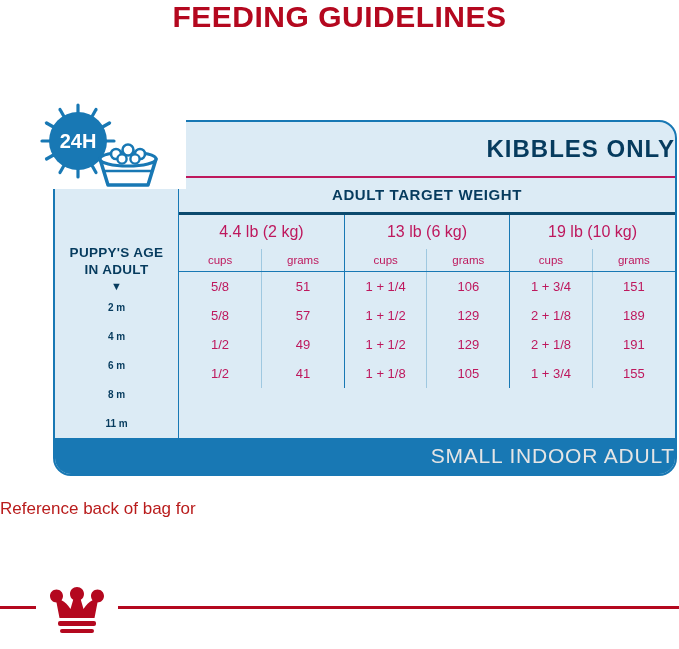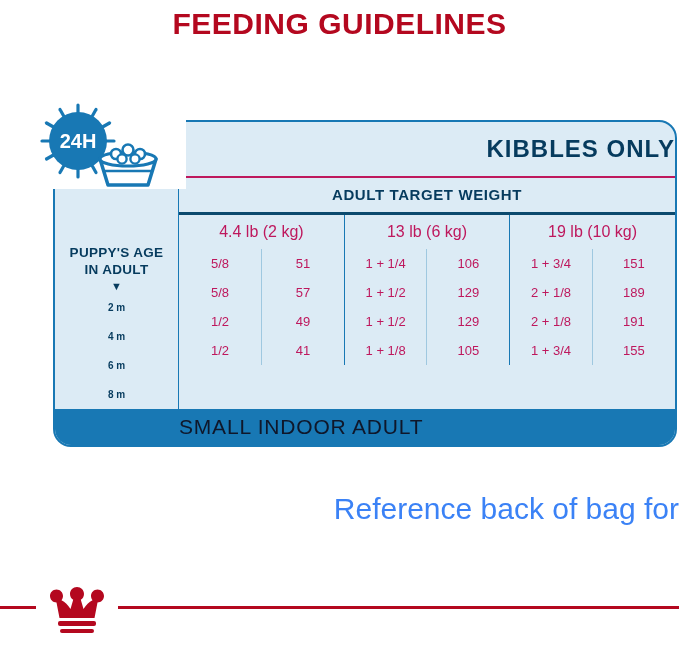--- a/index.html
+++ b/index.html
@@ -15,21 +15,20 @@
     overflow: hidden;
   }
 
   
   .title {
     text-align: center;
     color: #b4081f;
     font-size: 30px;
     font-weight: bold;
     letter-spacing: 0.5px;
-    padding-top: 7px;
   }
 
   
   .guide-wrap {
     position: absolute;
     left: 53px;
     top: 120px;
     width: 620px;
   }
 
@@ -135,22 +134,22 @@
     border-left: 1px solid #9fc8e0;
   }
   .data-row td {
     font-size: 13px;
     height: 29px;
     padding: 0;
   }
 
   .footer-band {
     background: #1878b4;
-    color: #0f172a;
-    text-align: left;
+    color: #e5e5e5;
+    text-align: right;
     font-size: 21px;
     letter-spacing: 0.8px;
     height: 36px;
     line-height: 36px;
     margin-left: 124px;
   }
   .footer-left-fill {
     position: absolute;
     left: 0;
     bottom: 0;
@@ -169,23 +168,23 @@
     width: 178px;
     height: 96px;
   }
 
   
   .note {
     position: absolute;
     left: 0;
     right: 0;
     top: 492px;
-    text-align: right;
-    color: #3b82f6;
-    font-size: 30px;
+    text-align: left;
+    color: #b91c1c;
+    font-size: 17px;
     line-height: 34px;
   }
 
   
   .brand-rule {
     position: absolute;
     left: 0;
     right: 0;
     bottom: 40px;
     height: 3px;
@@ -220,31 +219,40 @@
     <div class="body-row">
 
       <div class="left-col">
         <div class="age-label">PUPPY'S AGE</div>
         <div class="age-label">IN ADULT</div>
         <div class="age-arrow">▼</div>
         <div class="age-item">2 m</div>
         <div class="age-item">4 m</div>
         <div class="age-item">6 m</div>
         <div class="age-item">8 m</div>
+        <div class="age-item">11 m</div>
       </div>
 
       <div class="right-col">
         <div class="target-weight-head">ADULT TARGET WEIGHT</div>
 
         <table class="weights">
           <tbody>
               <tr class="wt-head">
             <th colspan="2">4.4 lb (2 kg)</th>
             <th colspan="2" class="sep">13 lb (6 kg)</th>
             <th colspan="2" class="sep">19 lb (10 kg)</th>
+          </tr>
+          <tr class="unit-head">
+            <th>cups</th>
+            <th class="thin">grams</th>
+            <th class="sep">cups</th>
+            <th class="thin">grams</th>
+            <th class="sep">cups</th>
+            <th class="thin">grams</th>
           </tr>
           <tr class="data-row">
             <td>5/8</td>
             <td class="thin">51</td>
             <td class="sep">1 + 1/4</td>
             <td class="thin">106</td>
             <td class="sep">1 + 3/4</td>
             <td class="thin">151</td>
           </tr>
           <tr class="data-row">

